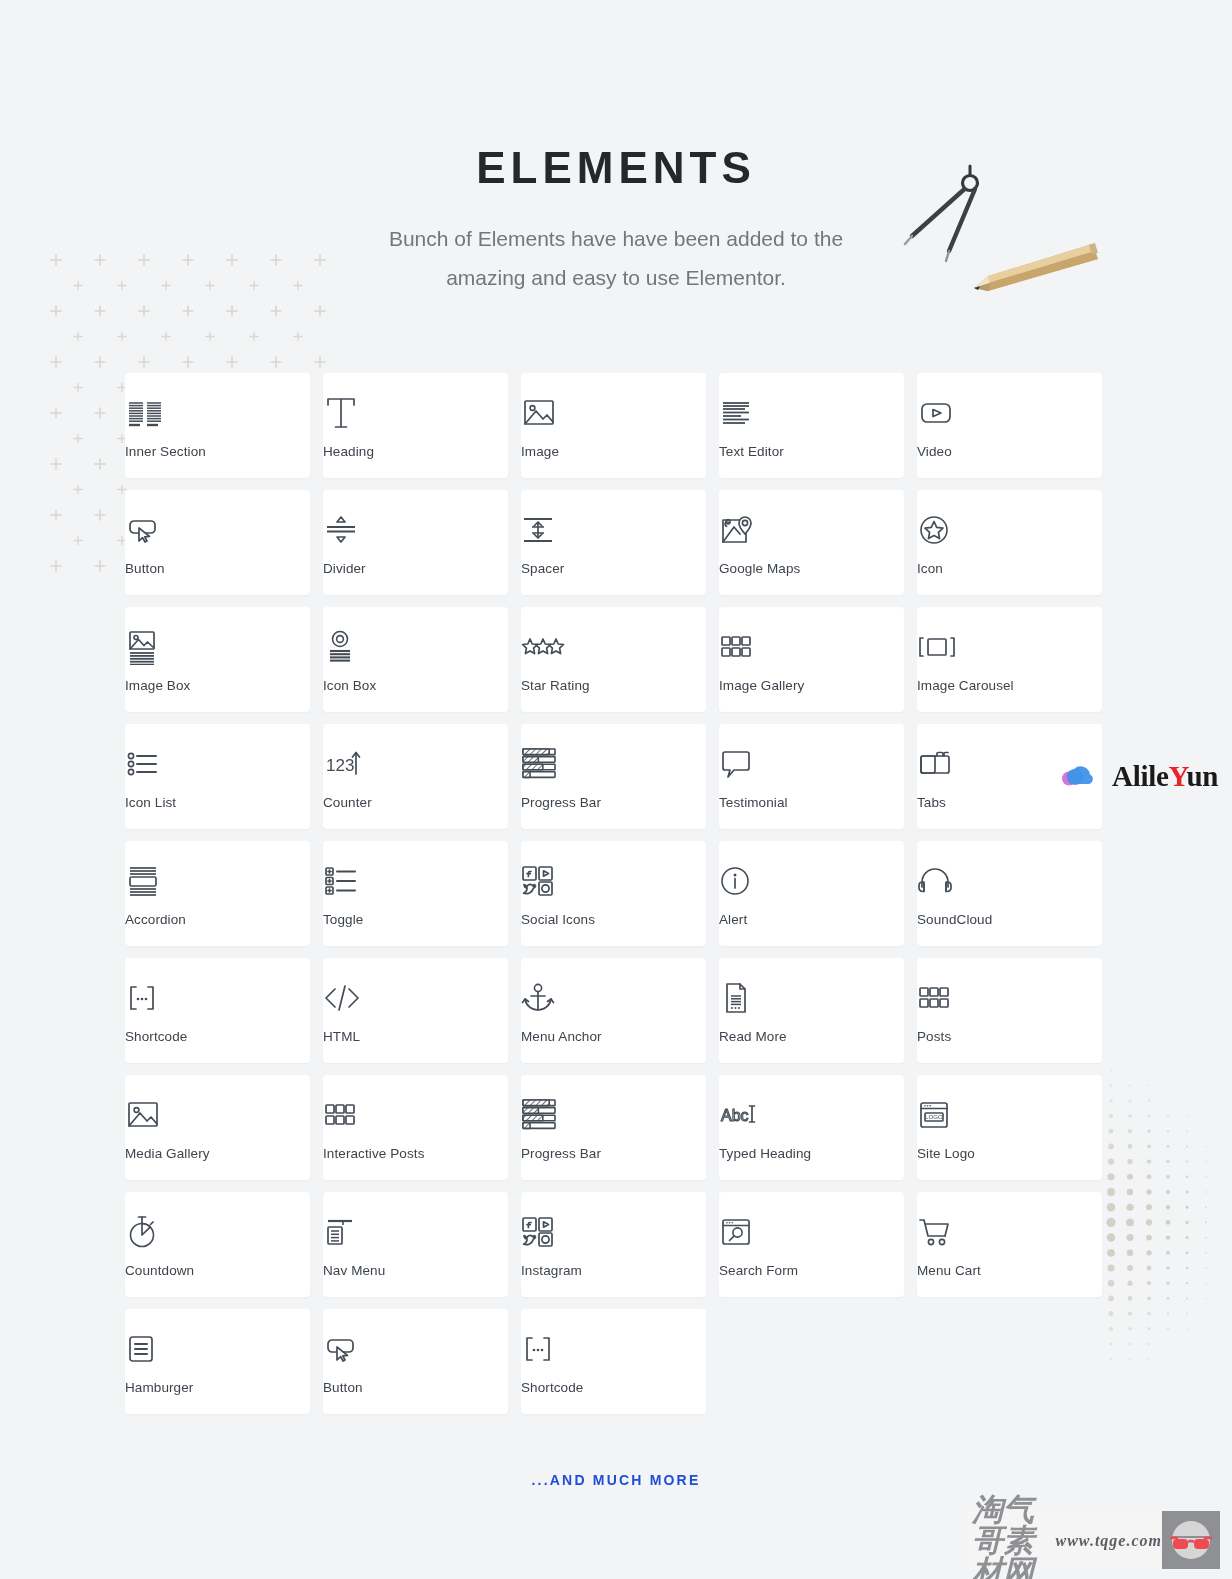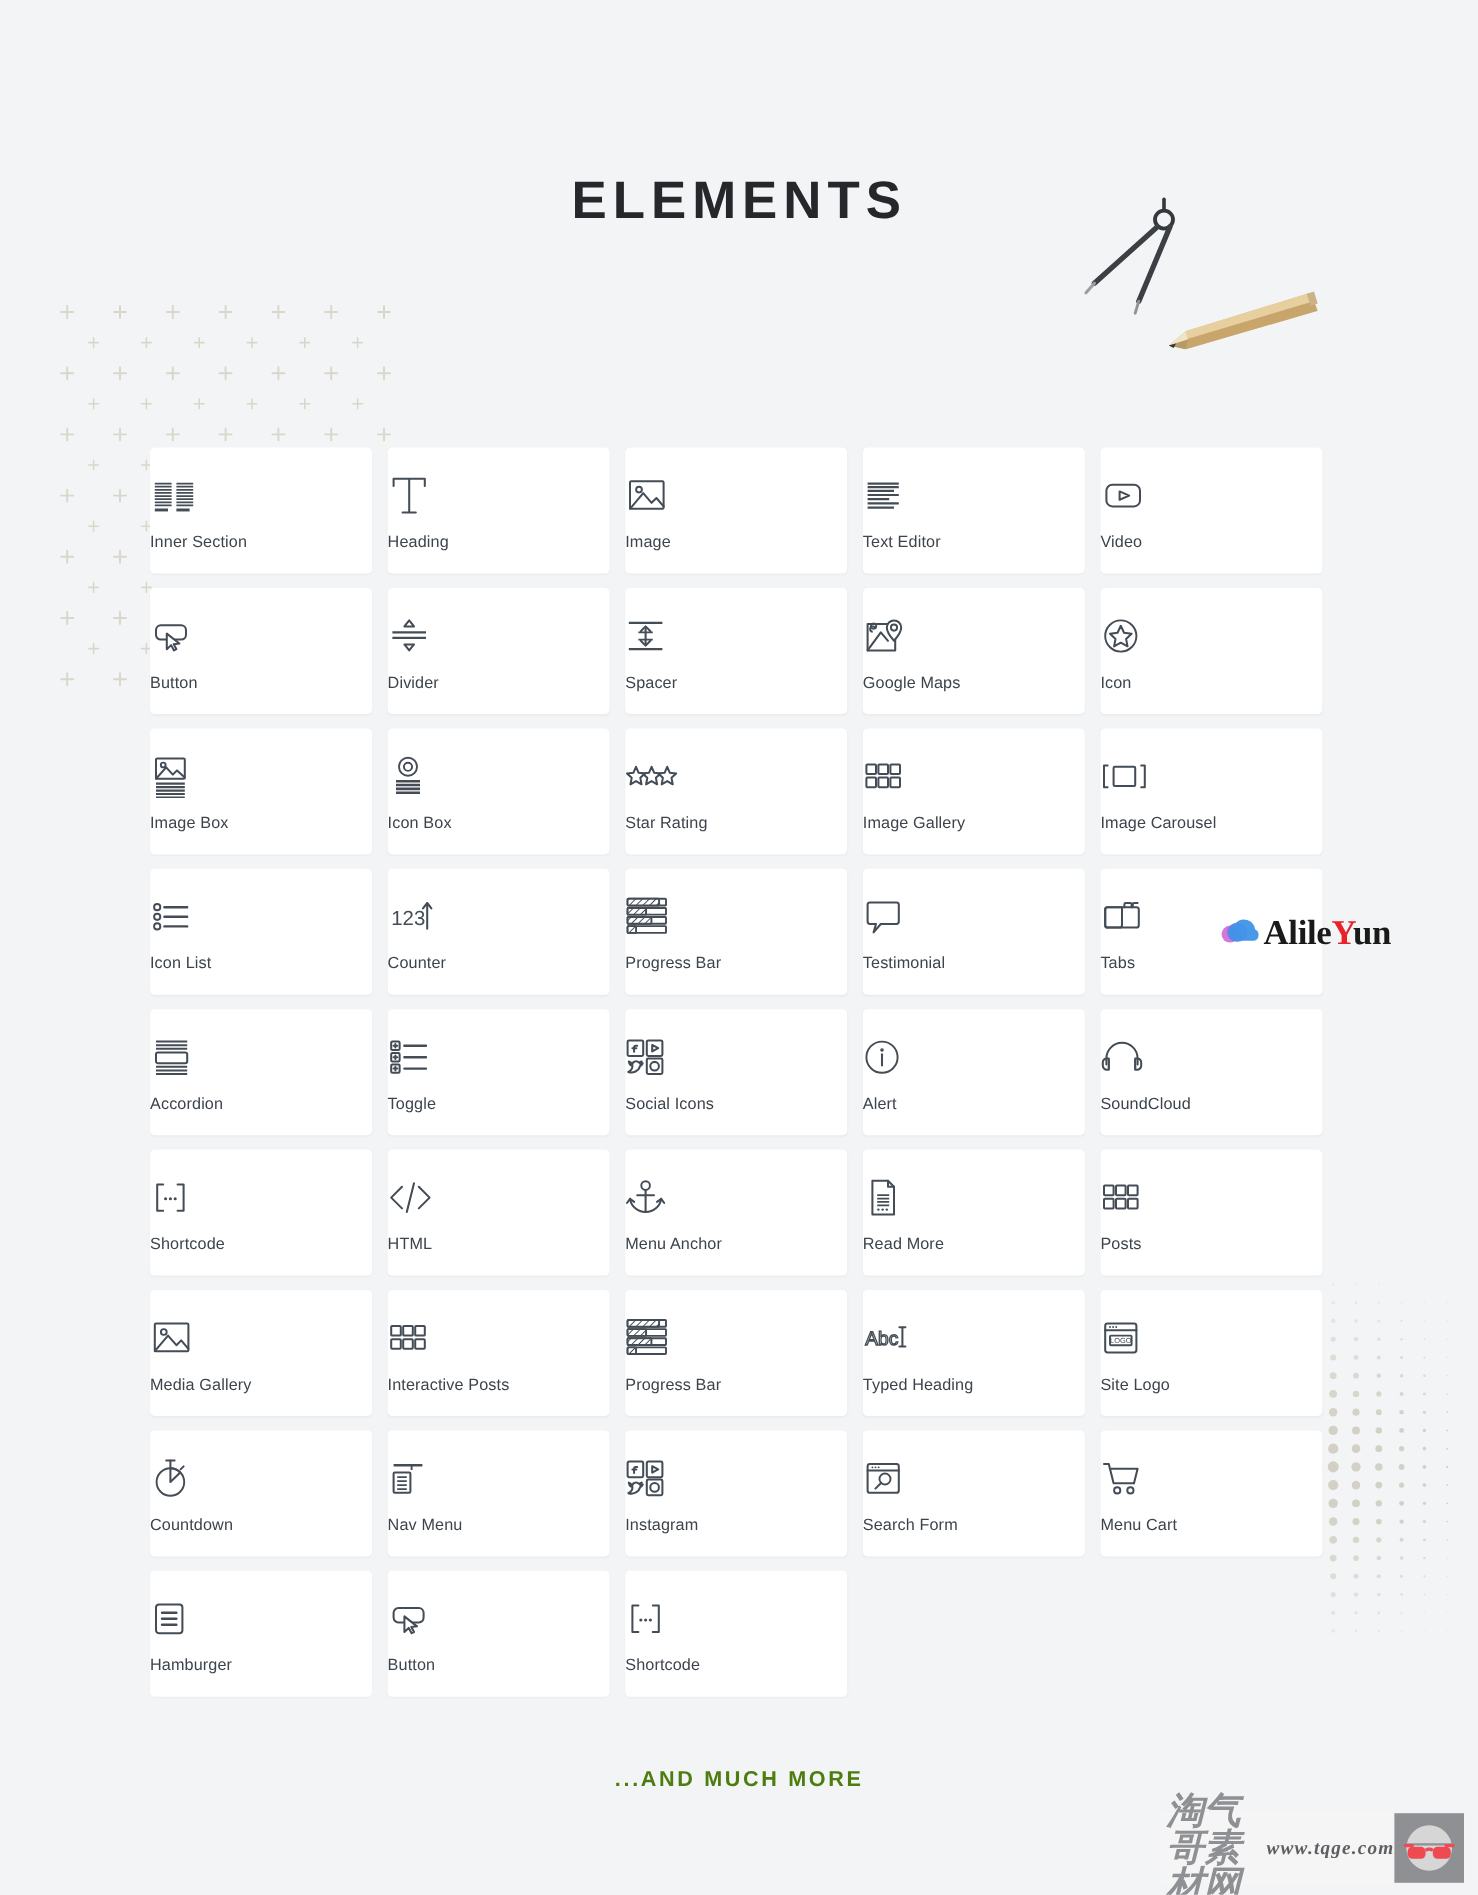--- a/index.html
+++ b/index.html
@@ -119,35 +119,35 @@
     white-space: nowrap;
   }
 
   
   .footer-text {
     position: absolute;
     left: 0;
     top: 1472px;
     width: 1232px;
     text-align: center;
-    font-size: 18px;
+    font-size: 14px;
     font-weight: bold;
     letter-spacing: 2.2px;
-    color: #4d7c0f;
+    color: #1d4ed8;
     z-index: 3;
   }
 
   
   .wm-alileyun {
     position: absolute;
-    left: 1016px;
+    left: 1060px;
     top: 762px;
     display: flex;
-    align-items: flex-end;
-    gap: 3px;
+    align-items: flex-start;
+    gap: 18px;
     z-index: 6;
   }
   .wm-alileyun .wm-text {
     font-family: "Liberation Serif", serif;
     font-size: 29px;
     font-weight: bold;
     color: #1a1a1a;
     line-height: 1;
     letter-spacing: -0.3px;
   }
@@ -402,20 +402,21 @@
           <circle cx="52" cy="329.2" r="0.96" opacity="0.38"></circle>
           <circle cx="71" cy="329.2" r="0.73" opacity="0.38"></circle>
           <circle cx="90" cy="329.2" r="0.50" opacity="0.38"></circle>
           <circle cx="109" cy="329.2" r="0.50" opacity="0.38"></circle>
         </g>
     </svg>
   </div>
 
   <div class="header">
     <div class="title">ELEMENTS</div>
+    <div class="subtitle">Bunch of Elements have have been added to the amazing and easy to use  Elementor.</div>
   </div>
 
   <div class="illustration">
     <svg width="215" height="165" viewBox="0 0 215 165" aria-hidden="true">
 
       <g>
         <circle cx="78" cy="31" r="7.5" fill="none" stroke="#35383c" stroke-width="3.2"></circle>
         <path d="M78 23 L78 14" stroke="#35383c" stroke-width="3" stroke-linecap="round"></path>
         <path d="M72.5 37 L20 84" stroke="#3c4044" stroke-width="4.4" stroke-linecap="round"></path>
         <path d="M20 84 L13 92" stroke="#9aa0a6" stroke-width="2.6" stroke-linecap="round"></path>

